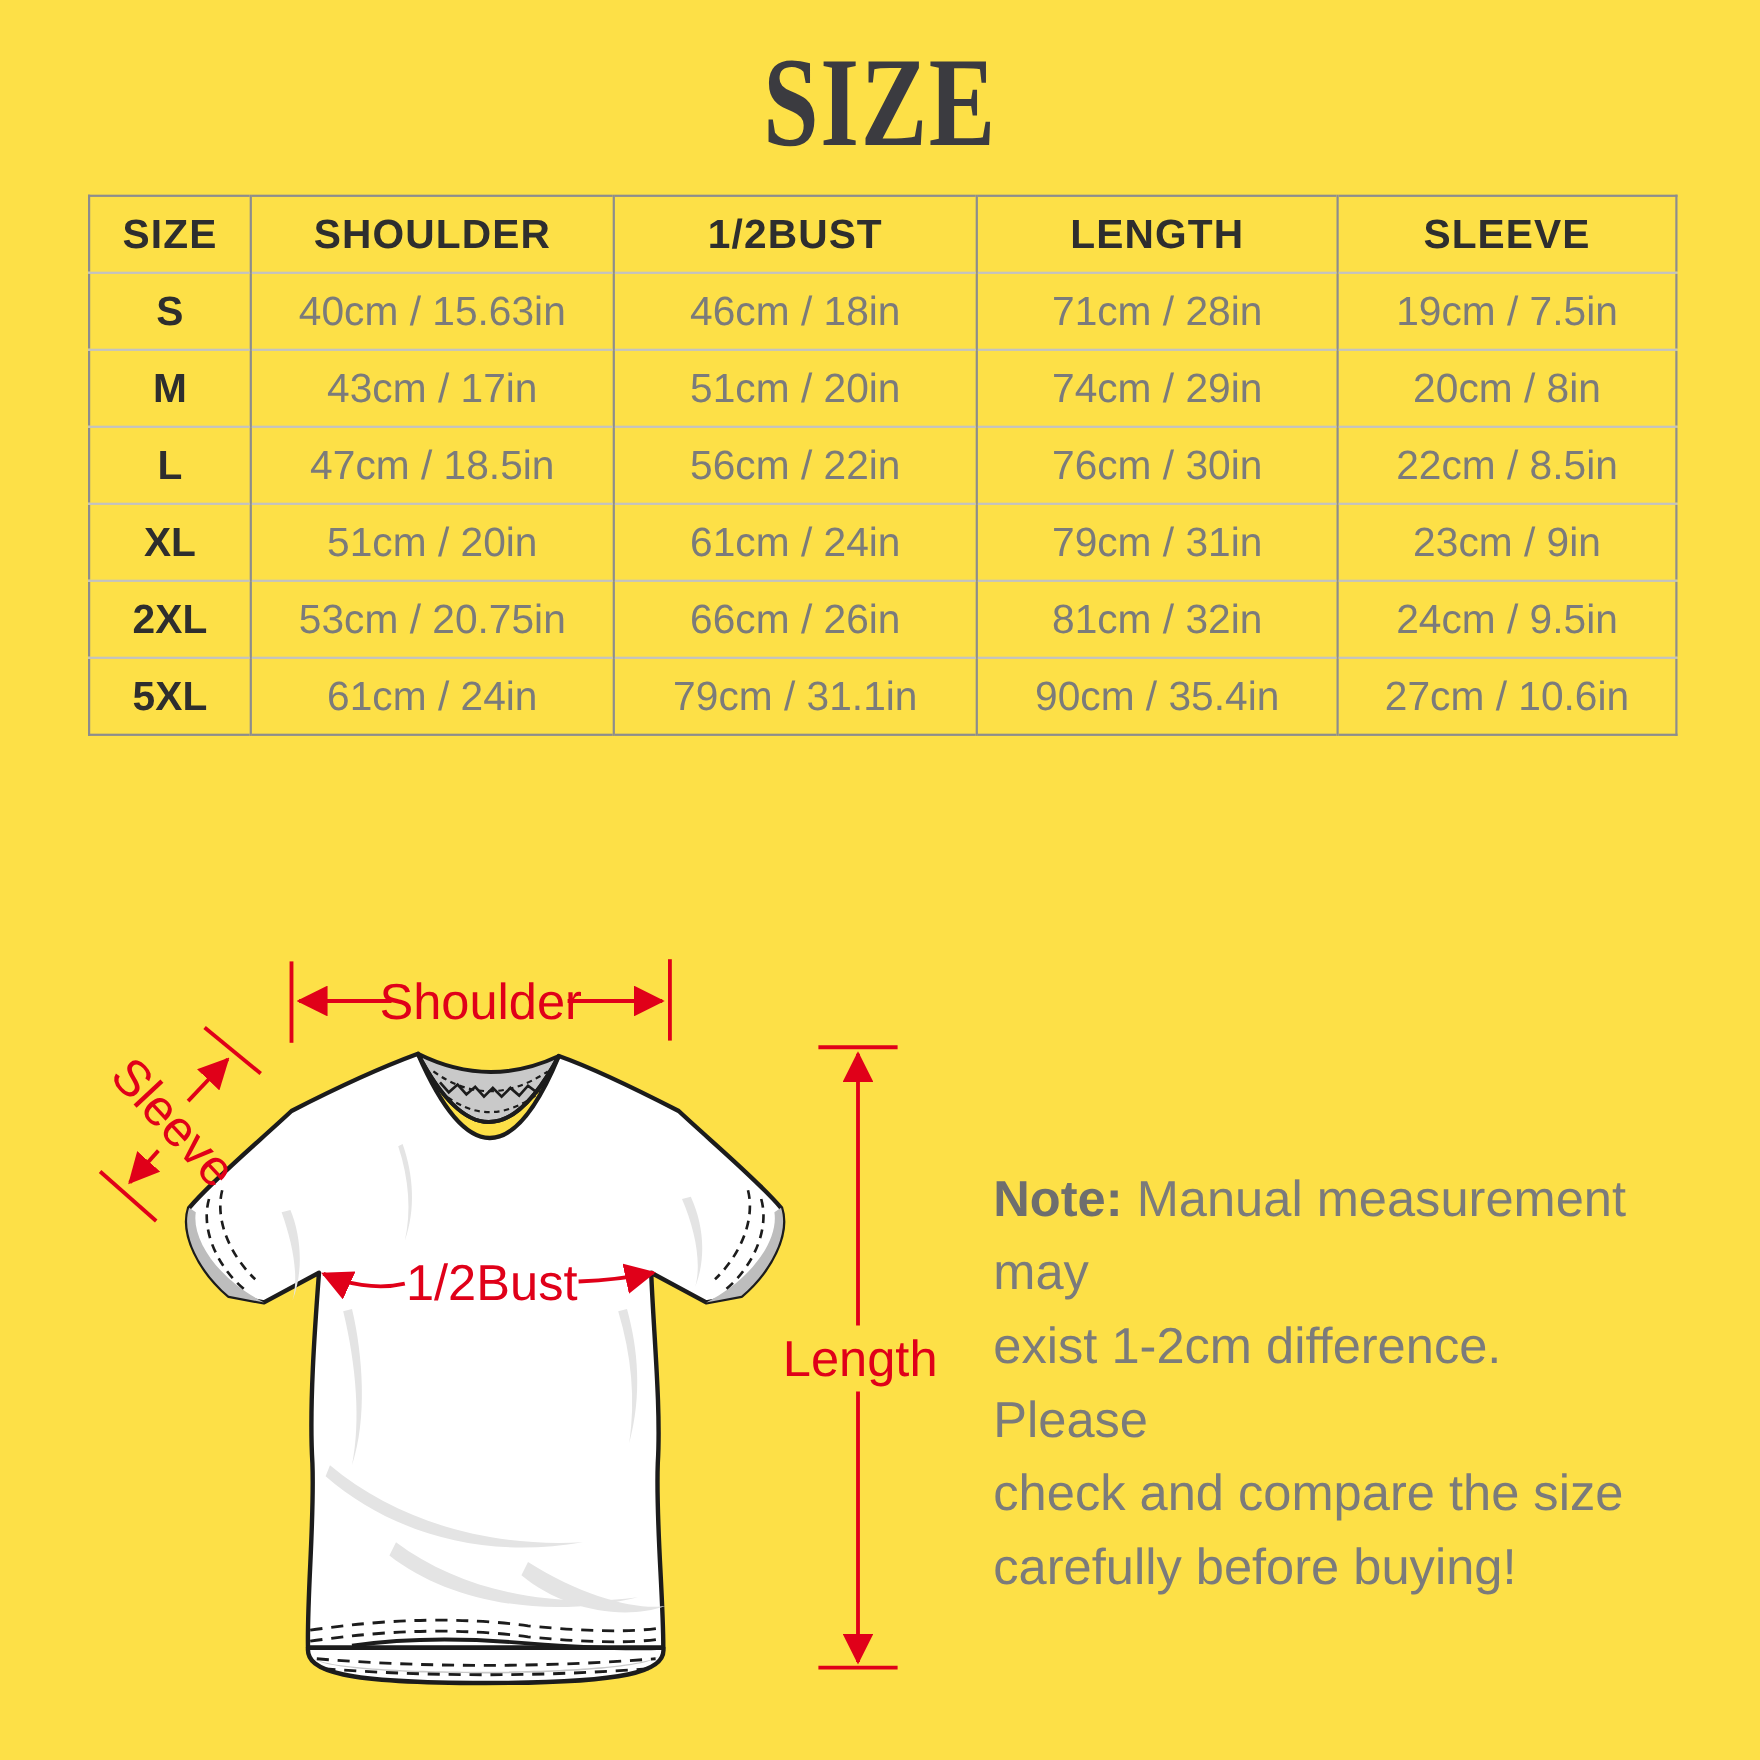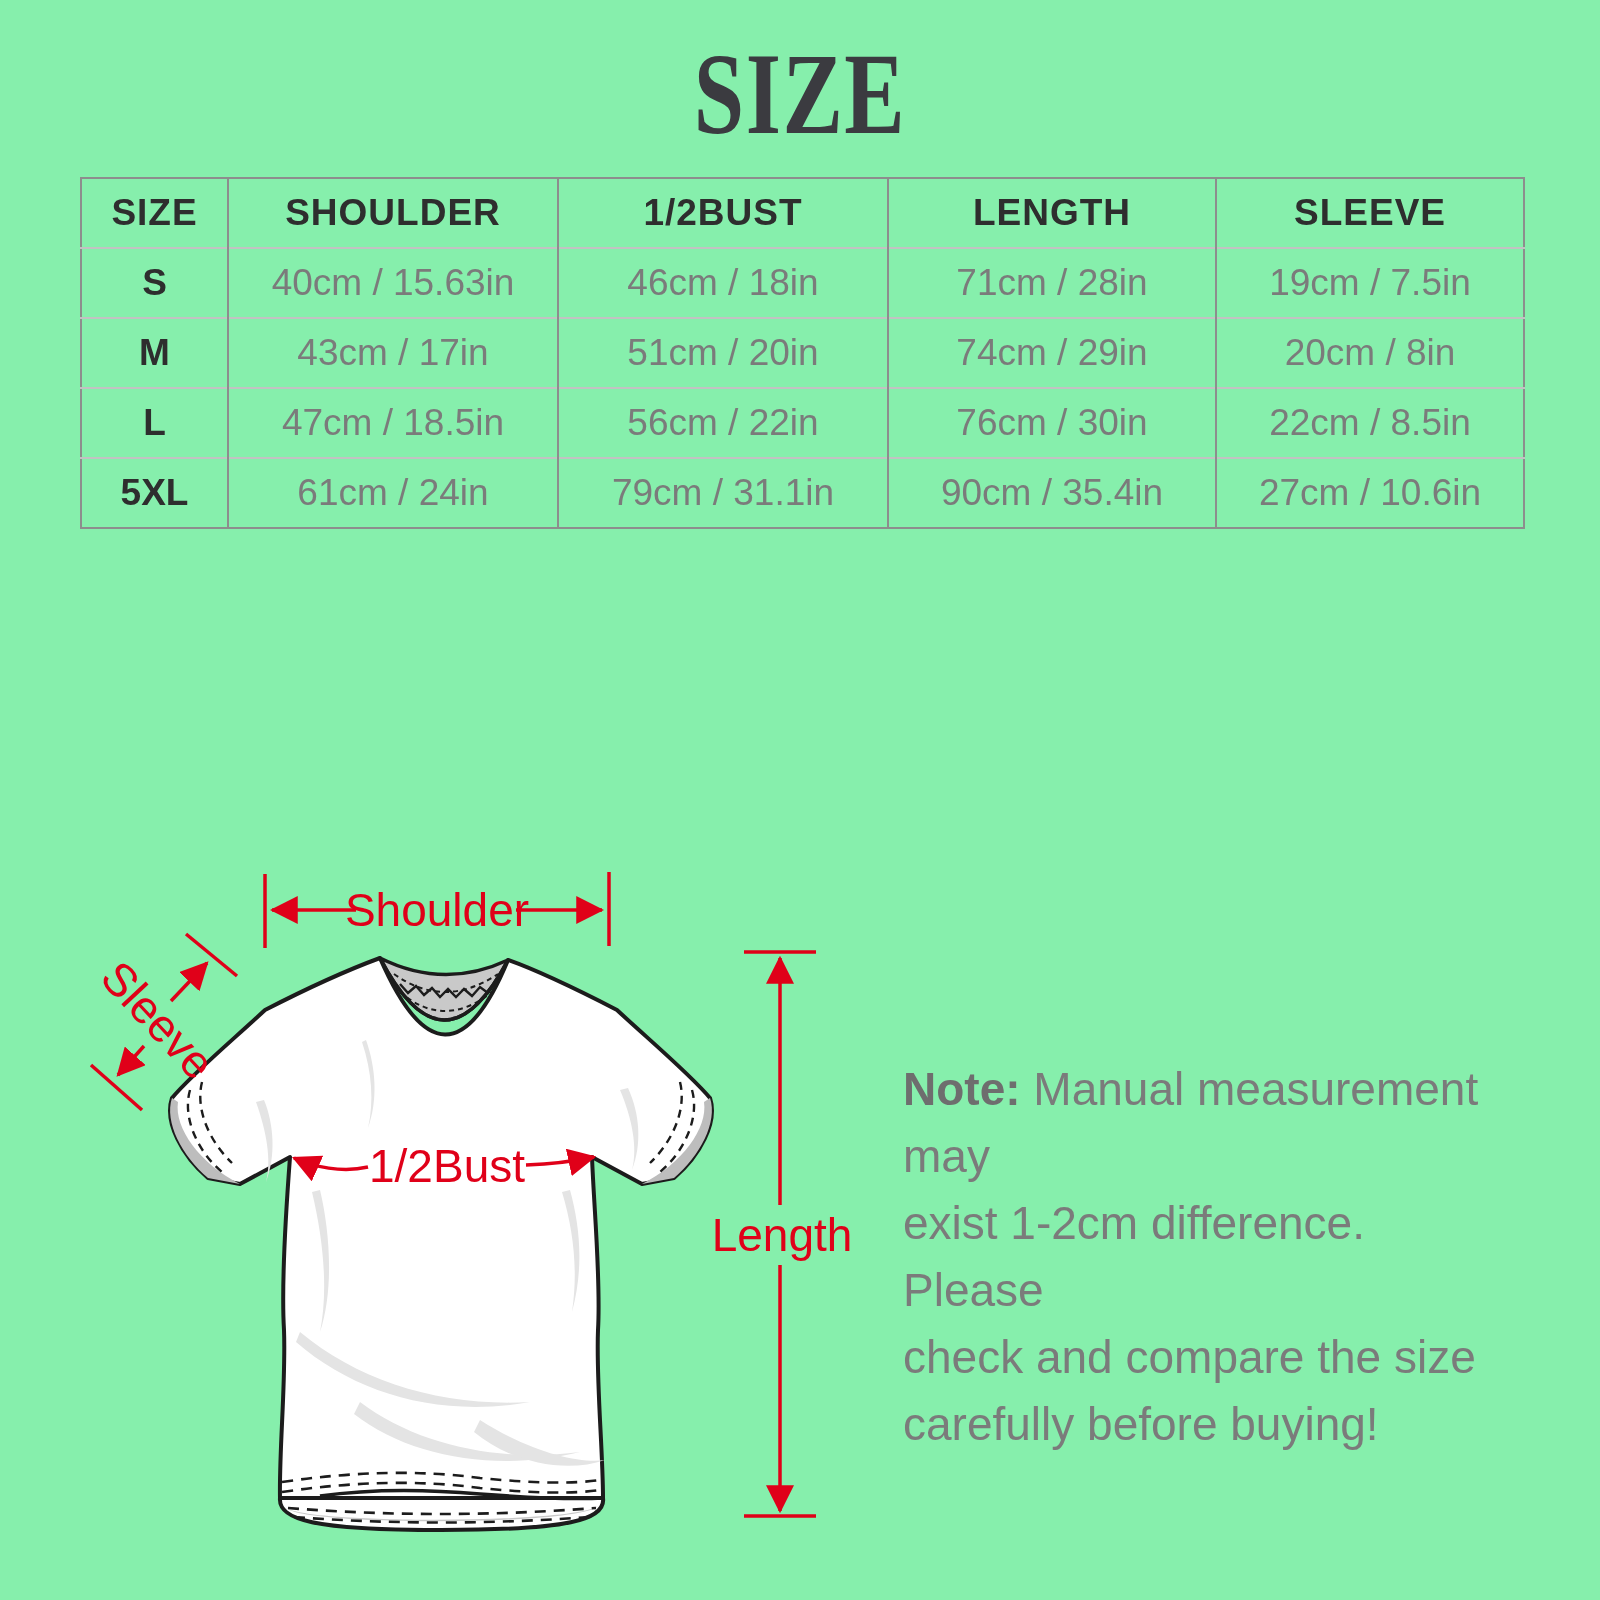--- a/index.html
+++ b/index.html
@@ -7,21 +7,21 @@
     --ink:#2e2e2e;
     --muted:#7b7b7b;
     --grid-dark:#8d8d8d;
     --grid-light:#c2c2c2;
   }
   *{margin:0;padding:0;box-sizing:border-box;}
   html,body{background:#ffffff;}
   .page{
     position:relative;
     width:1600px;height:1600px;
-    background:#86efac;
+    background:#fde047;
     font-family:"Liberation Sans", sans-serif;
     overflow:hidden;
   }
   
   .title{
     position:absolute;left:0;top:28px;width:1600px;
     text-align:center;
     font-family:"Liberation Serif", serif;
     font-weight:700;
     font-size:116px;
@@ -110,20 +110,34 @@
           <td>51cm / 20in</td>
           <td>74cm / 29in</td>
           <td>20cm / 8in</td>
         </tr>
         <tr>
           <td class="size-col">L</td>
           <td>47cm / 18.5in</td>
           <td>56cm / 22in</td>
           <td>76cm / 30in</td>
           <td>22cm / 8.5in</td>
+        </tr>
+        <tr>
+          <td class="size-col">XL</td>
+          <td>51cm / 20in</td>
+          <td>61cm / 24in</td>
+          <td>79cm / 31in</td>
+          <td>23cm / 9in</td>
+        </tr>
+        <tr>
+          <td class="size-col">2XL</td>
+          <td>53cm / 20.75in</td>
+          <td>66cm / 26in</td>
+          <td>81cm / 32in</td>
+          <td>24cm / 9.5in</td>
         </tr>
         <tr>
           <td class="size-col">5XL</td>
           <td>61cm / 24in</td>
           <td>79cm / 31.1in</td>
           <td>90cm / 35.4in</td>
           <td>27cm / 10.6in</td>
         </tr>
       </tbody>
   </table>

